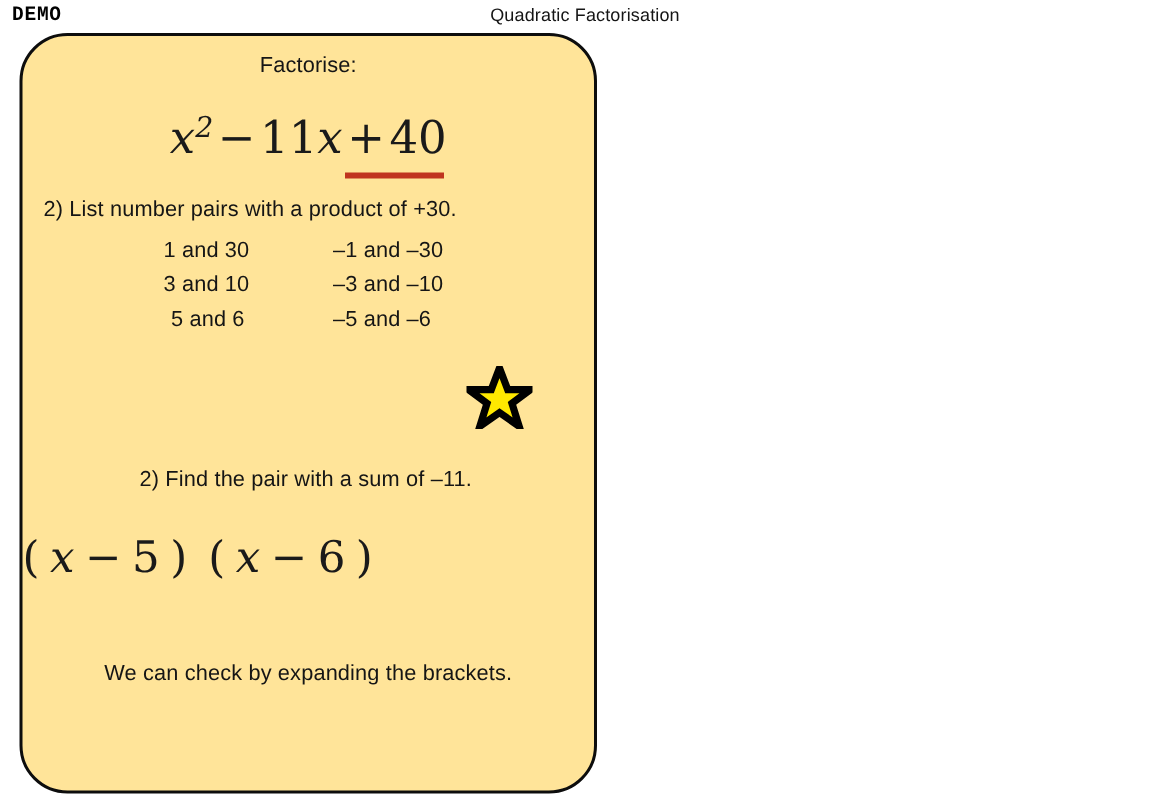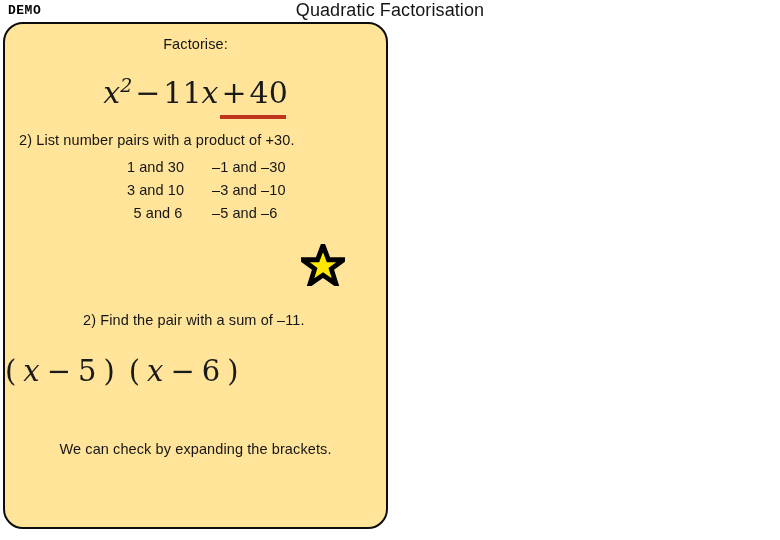--- a/index.html
+++ b/index.html
@@ -35,36 +35,36 @@
     line-height: 18px;
     transform: scaleY(1.05);
     transform-origin: left top;
   }
   #slide-title {
     position: absolute;
     left: 0;
     top: 1px;
     width: 780px;
     text-align: center;
-    font-size: 18px;
+    font-size: 12px;
     color: #151515;
     line-height: 18px;
     letter-spacing: 0.1px;
   }
 
   
   #card {
     position: absolute;
-    left: 3px;
+    left: 13px;
     top: 22px;
     width: 385px;
     height: 507px;
     background: #FFE499;
     border: 2.5px solid #0d0d0d;
-    border-radius: 20px;
+    border-radius: 32px;
     box-sizing: border-box;
   }
 
   .card-text {
     position: absolute;
     color: #151515;
     font-size: 14.5px;
     letter-spacing: 0.1px;
     white-space: nowrap;
   }
@@ -129,21 +129,21 @@
   #pairs-table td {
     font-size: 14.5px;
     color: #151515;
     padding: 0;
     height: 23px;
     vertical-align: middle;
     white-space: nowrap;
     letter-spacing: 0.1px;
   }
   .col-pos {
-    text-align: center;
+    text-align: left;
     width: 108px;
     padding-left: 6px !important;
   }
   .col-neg {
     text-align: left;
     width: 100px;
   }
   .pair-row-last .col-pos { padding-left: 11px !important; }
   .pair-row-last .col-neg { padding-left: 5px; }
 

